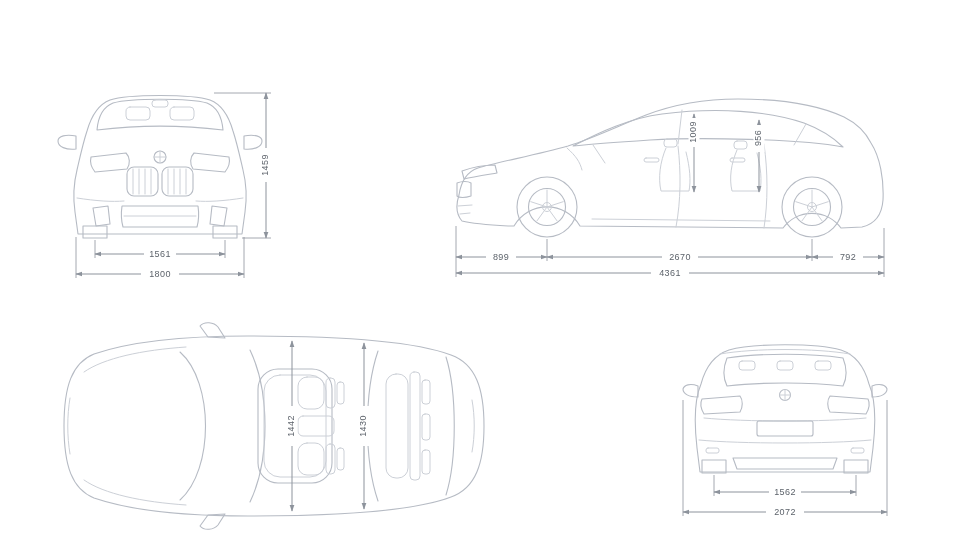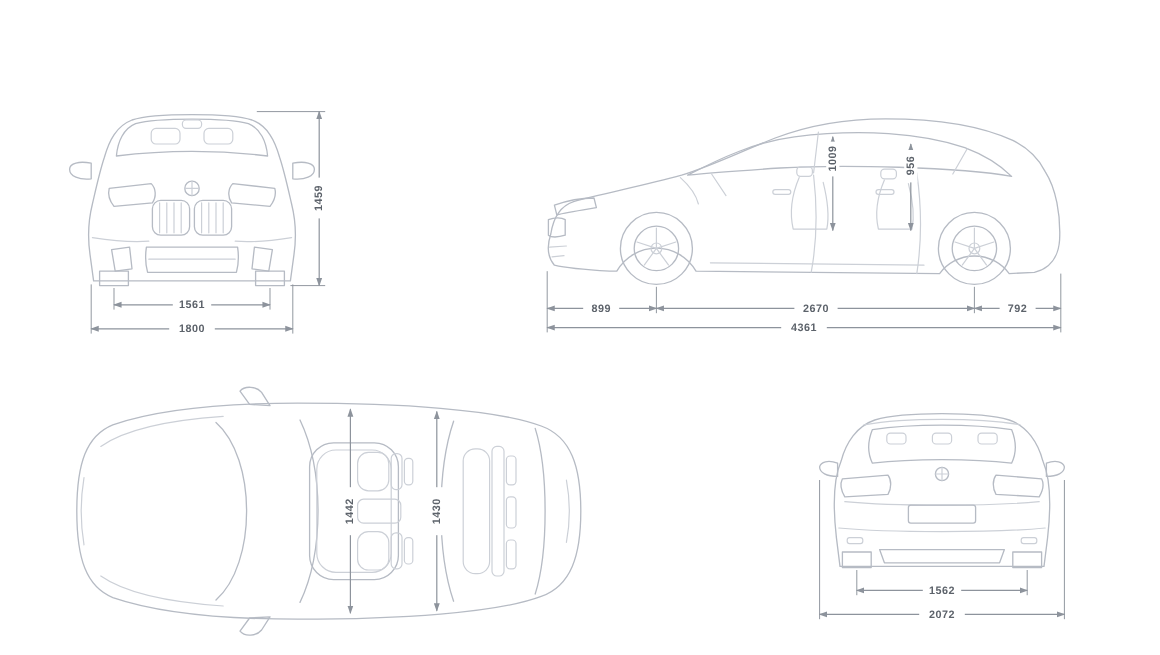--- a/index.html
+++ b/index.html
@@ -1,17 +1,17 @@
 <!DOCTYPE html>
 <html style="--line: #b6bbc4; --line-light: #ccd0d7; --dim: #8d939c; --text: #5d636b;"><head>
 <meta charset="utf-8">
 <style>
   html,body { margin:0; padding:0; background:#ffffff; }
   body { width:967px; height:546px; overflow:hidden; font-family:"Liberation Sans",sans-serif; }
-  .stage { position:relative; width:967px; height:546px;font-weight:bold; }
+  .stage { position:relative; width:967px; height:546px; }
   svg { display:block; }
   .car { fill:none; stroke:var(--line,#b6bbc4); stroke-width:1.1; stroke-linecap:round; stroke-linejoin:round; }
   .car-light { fill:none; stroke:var(--line-light,#ccd0d7); stroke-width:1; stroke-linecap:round; stroke-linejoin:round; }
   .dim { fill:none; stroke:var(--dim,#8d939c); stroke-width:1; }
   .ext { fill:none; stroke:var(--dim,#8d939c); stroke-width:0.8; }
   .lbl-bg { fill:#ffffff; stroke:none; }
   .dim-text { fill:var(--text,#5d636b); font-family:"Liberation Sans",sans-serif; font-size:9px;
               text-anchor:middle; dominant-baseline:middle; letter-spacing:0.4px; }
 </style>
 </head>

